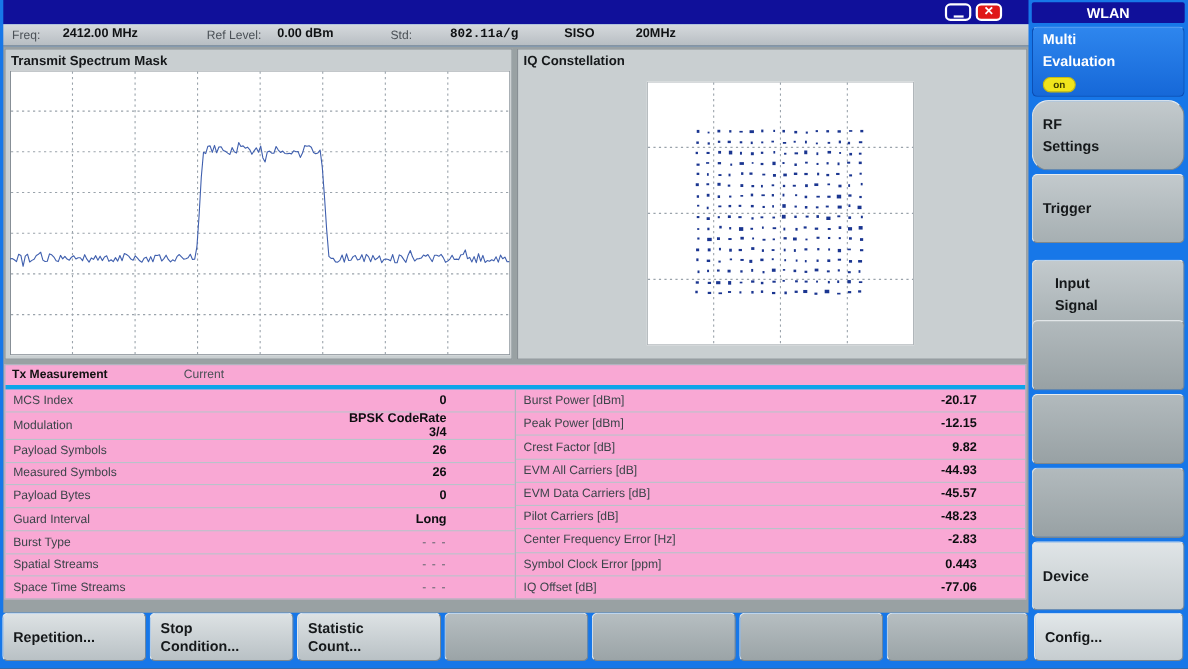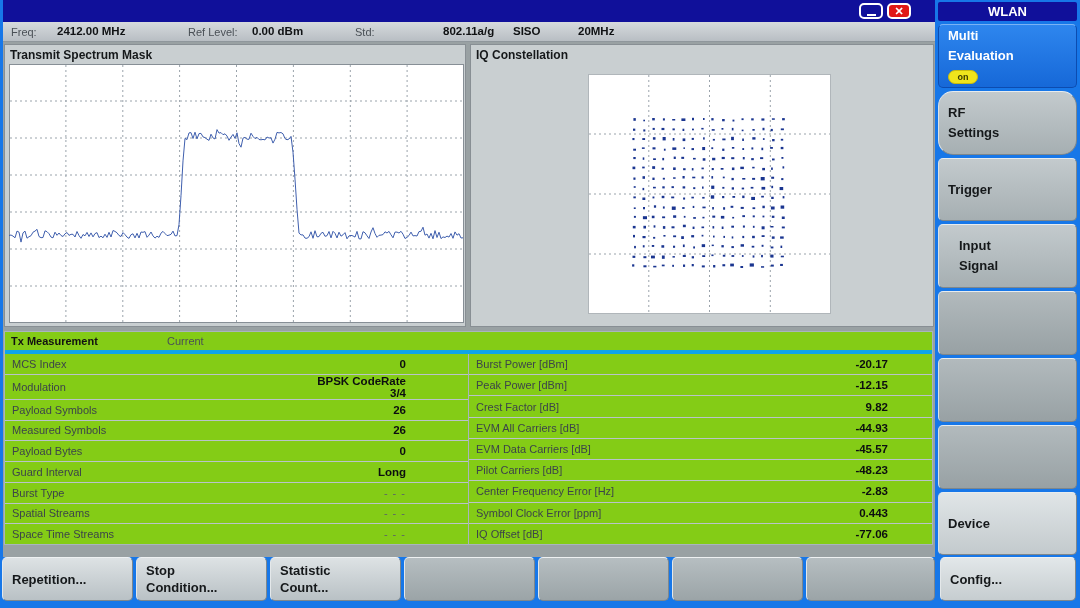--- a/index.html
+++ b/index.html
@@ -30,35 +30,35 @@
   .headerstrip {
     position:absolute; left:3px; top:22px; width:932px; height:20px;
     background:linear-gradient(#d6dadd,#b8bec3);
     border-bottom:1px solid #8f979c;
     font-size:11px;
   }
   .headerstrip .lab { position:absolute; top:4px; color:#4a5056; }
   .headerstrip .val { position:absolute; top:3px; color:#101214; font-weight:bold; font-size:11.5px; }
   .hf-freq-l { left:8px; } .hf-freq-v { left:54px; }
   .hf-ref-l { left:185px; } .hf-ref-v { left:249px; }
-  .hf-std-l { left:352px; } .hf-std-v { left:440px; }
+  .hf-std-l { left:352px; } .hf-std-v { left:406px;font-family:Liberation Mono, monospace; }
   .hf-siso-v { left:510px; } .hf-bw-v { left:575px; }
   
   .content { position:absolute; left:3px; top:42px; width:932px; height:515px; background:#99a1a3; }
   .panel { position:absolute; top:2px; height:283px; background:#c9cfd1; border:1px solid #888f94; }
   .panel.spectrum { left:1px; width:462px; }
   .panel.constellation { left:467px; width:464px; }
   .panel .ptitle { position:absolute; left:5px; top:3px; font-size:12px; font-weight:bold; color:#15181a; }
   .plotsvg { position:absolute; background:#fff; }
   .spectrum .plotsvg { left:4px; top:19px; width:455px; height:259px; }
   .constellation .plotsvg { left:117px; top:29px; width:243px; height:240px; }
   
   .results {
     position:absolute; left:1px; top:289px; width:929px; height:214px;
-    background:#84cc16; border:1px solid #a9b5bd;text-decoration:underline;
+    background:#f9a8d4; border:1px solid #a9b5bd;text-decoration:underline;
   }
   .results .rheader { position:relative; height:18px; font-size:11px; }
   .results .rheader .rtitle { position:absolute; left:6px; top:3px; font-weight:bold; color:#111; }
   .results .rheader .rscope { position:absolute; left:162px; top:3px; color:#4a5056; }
   .tablewrap { position:absolute; left:0; top:18px; right:0; bottom:0; display:flex; border-top:4px solid #0ea5e9;justify-content:space-between; }
   .rtable { display:flex; flex-direction:column; height:100%; }
   .rtable.left { width:464px; border-right:1px solid #a9b5bd; }
   .rtable.right { flex:1; }
   .trow { flex:1; display:flex; align-items:center; border-bottom:1px solid #b9c3ca; font-size:11px; }
   .trow:last-child { border-bottom:none; }
@@ -94,21 +94,21 @@
     border-radius:5px;
     display:flex; flex-direction:column; justify-content:center;
     padding-left:9px; font-size:13px; font-weight:bold; color:#15181a; line-height:20px;
   }
   .skey.blank { background:linear-gradient(#b2babd,#98a1a4); }
   .skey.light { background:linear-gradient(#e0e5e7,#c3cacd); }
   .skey.selected { background:linear-gradient(#2e86ee,#1668d8); color:#fff; border-color:#0c4cb0; border-top-color:#7ab2f4; }
   .sb-0 { top:24px;  height:64px; }
   .sb-1 { top:91px;  height:64px;border-radius:15px; }
   .sb-2 { top:158px; height:63px; }
-  .sb-3 { top:224px; height:64px;padding-left:20px; }
+  .sb-3 { top:236px; height:64px;padding-left:20px; }
   .sb-4 { top:291px; height:64px; }
   .sb-5 { top:358px; height:64px; }
   .sb-6 { top:425px; height:64px; }
   .sb-7 { top:492px; height:63px; }
   .badge {
     display:inline-block; width:30px; margin-top:1px;
     background:#f0e41c; color:#3a3a00;
     font-size:9px; font-weight:bold; text-align:center;
     border-radius:7px; line-height:12px; border:1px solid #c8ba10;
   }

